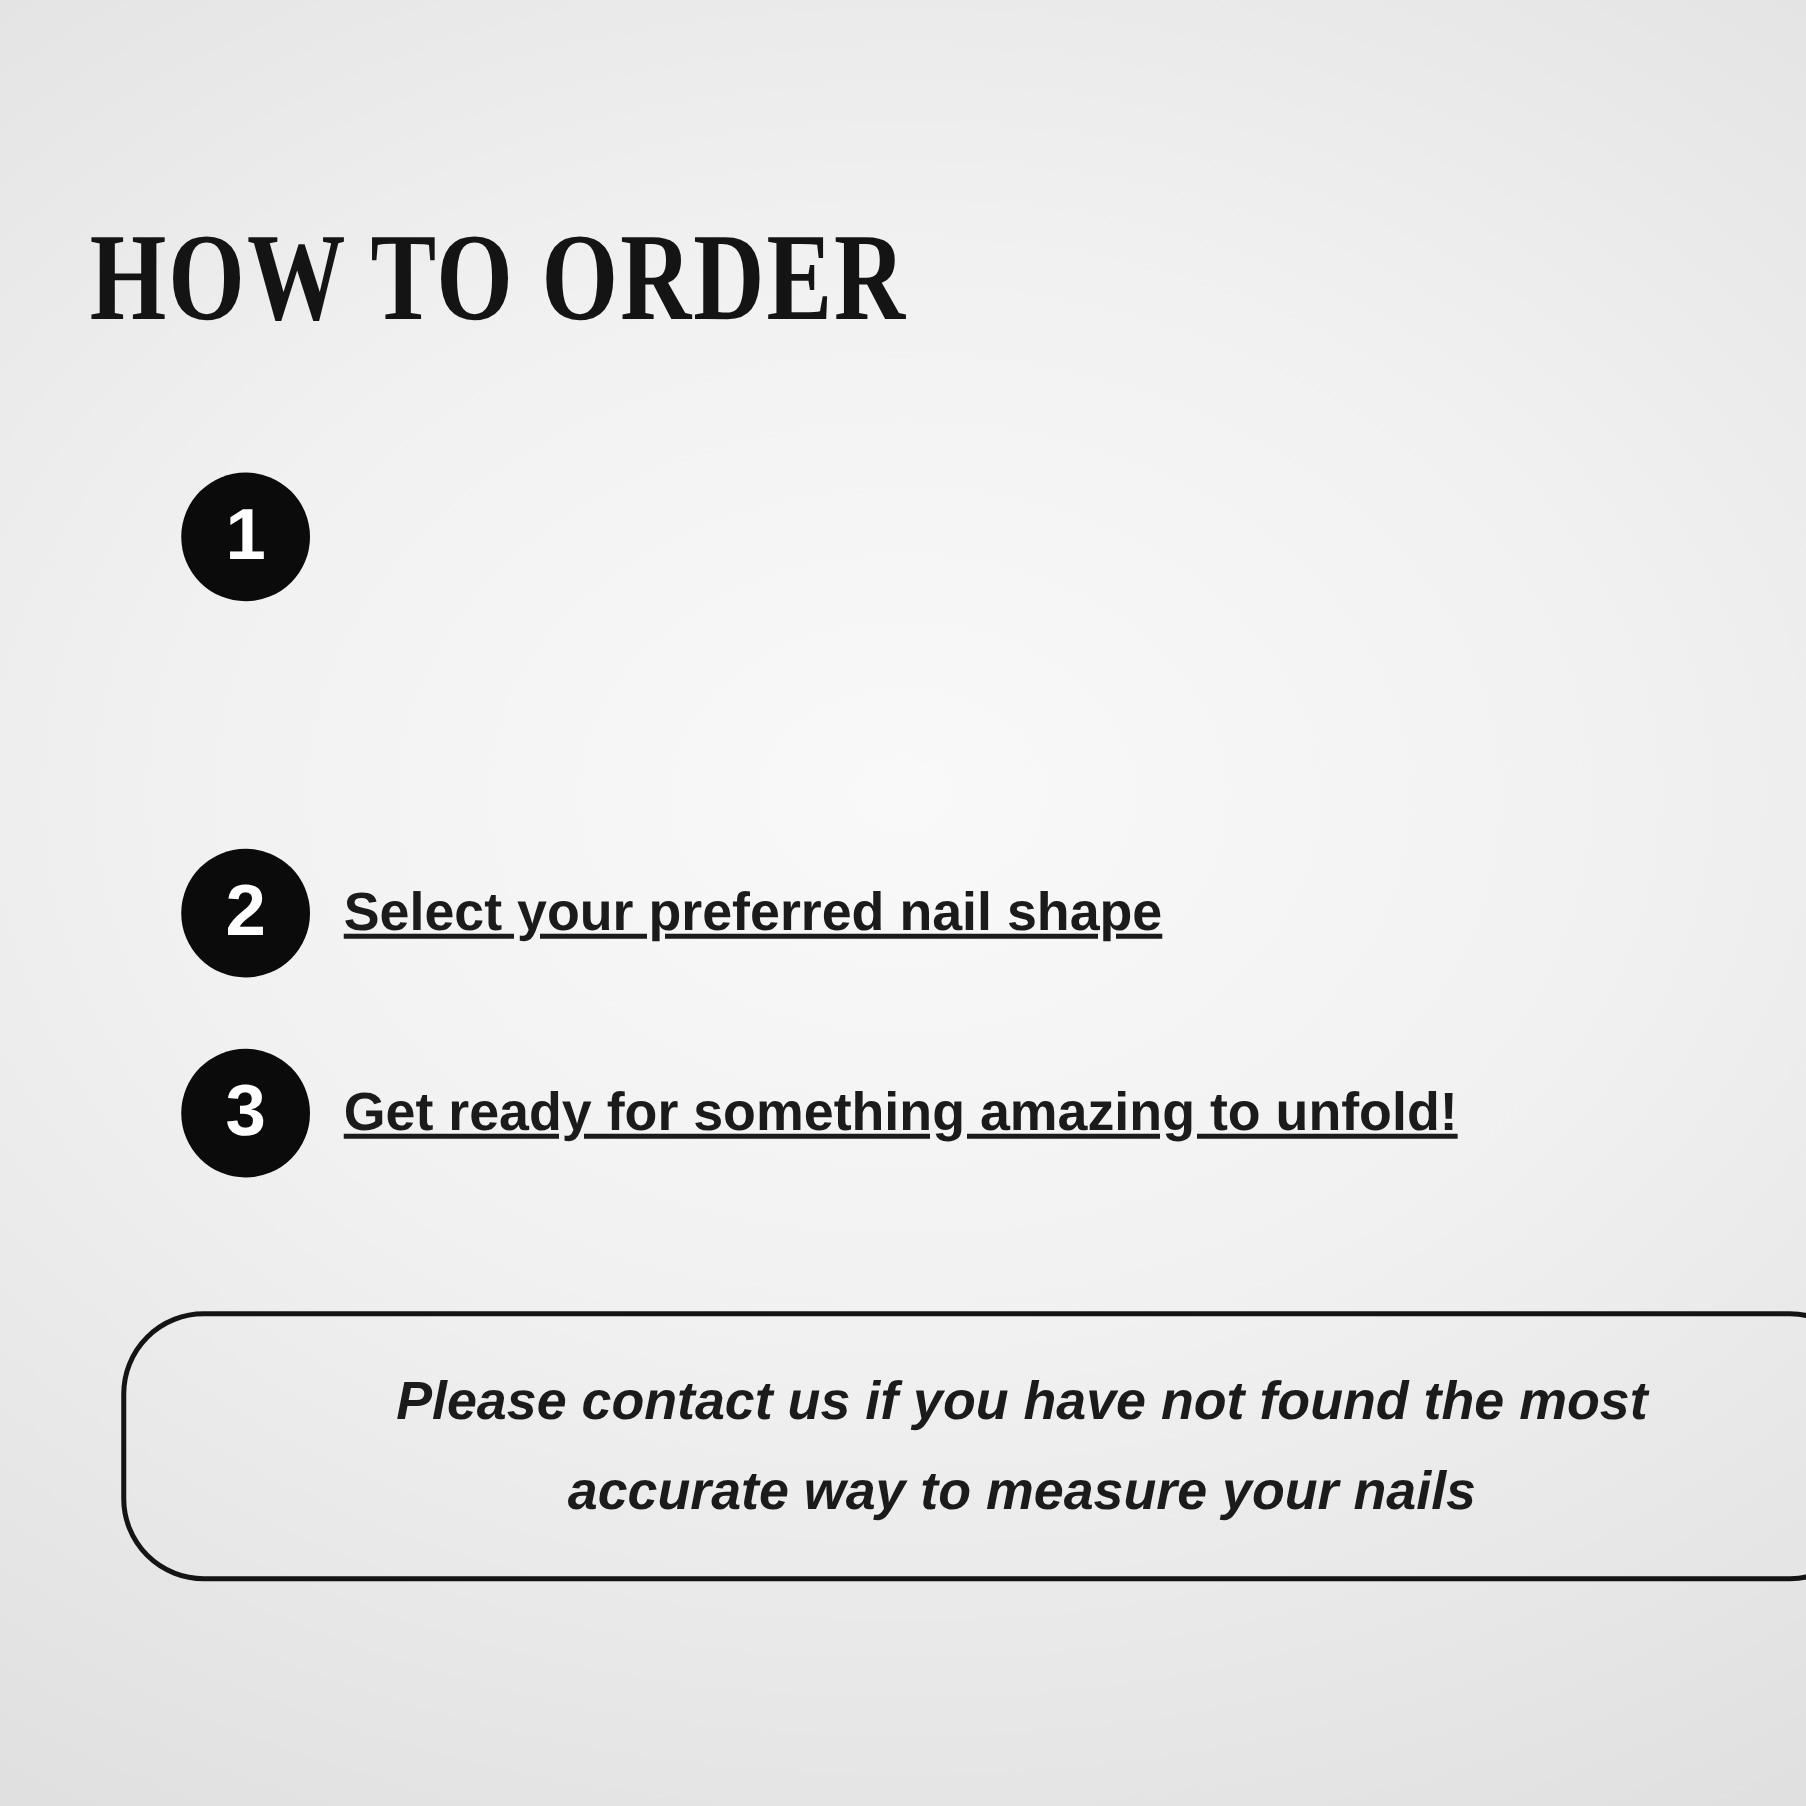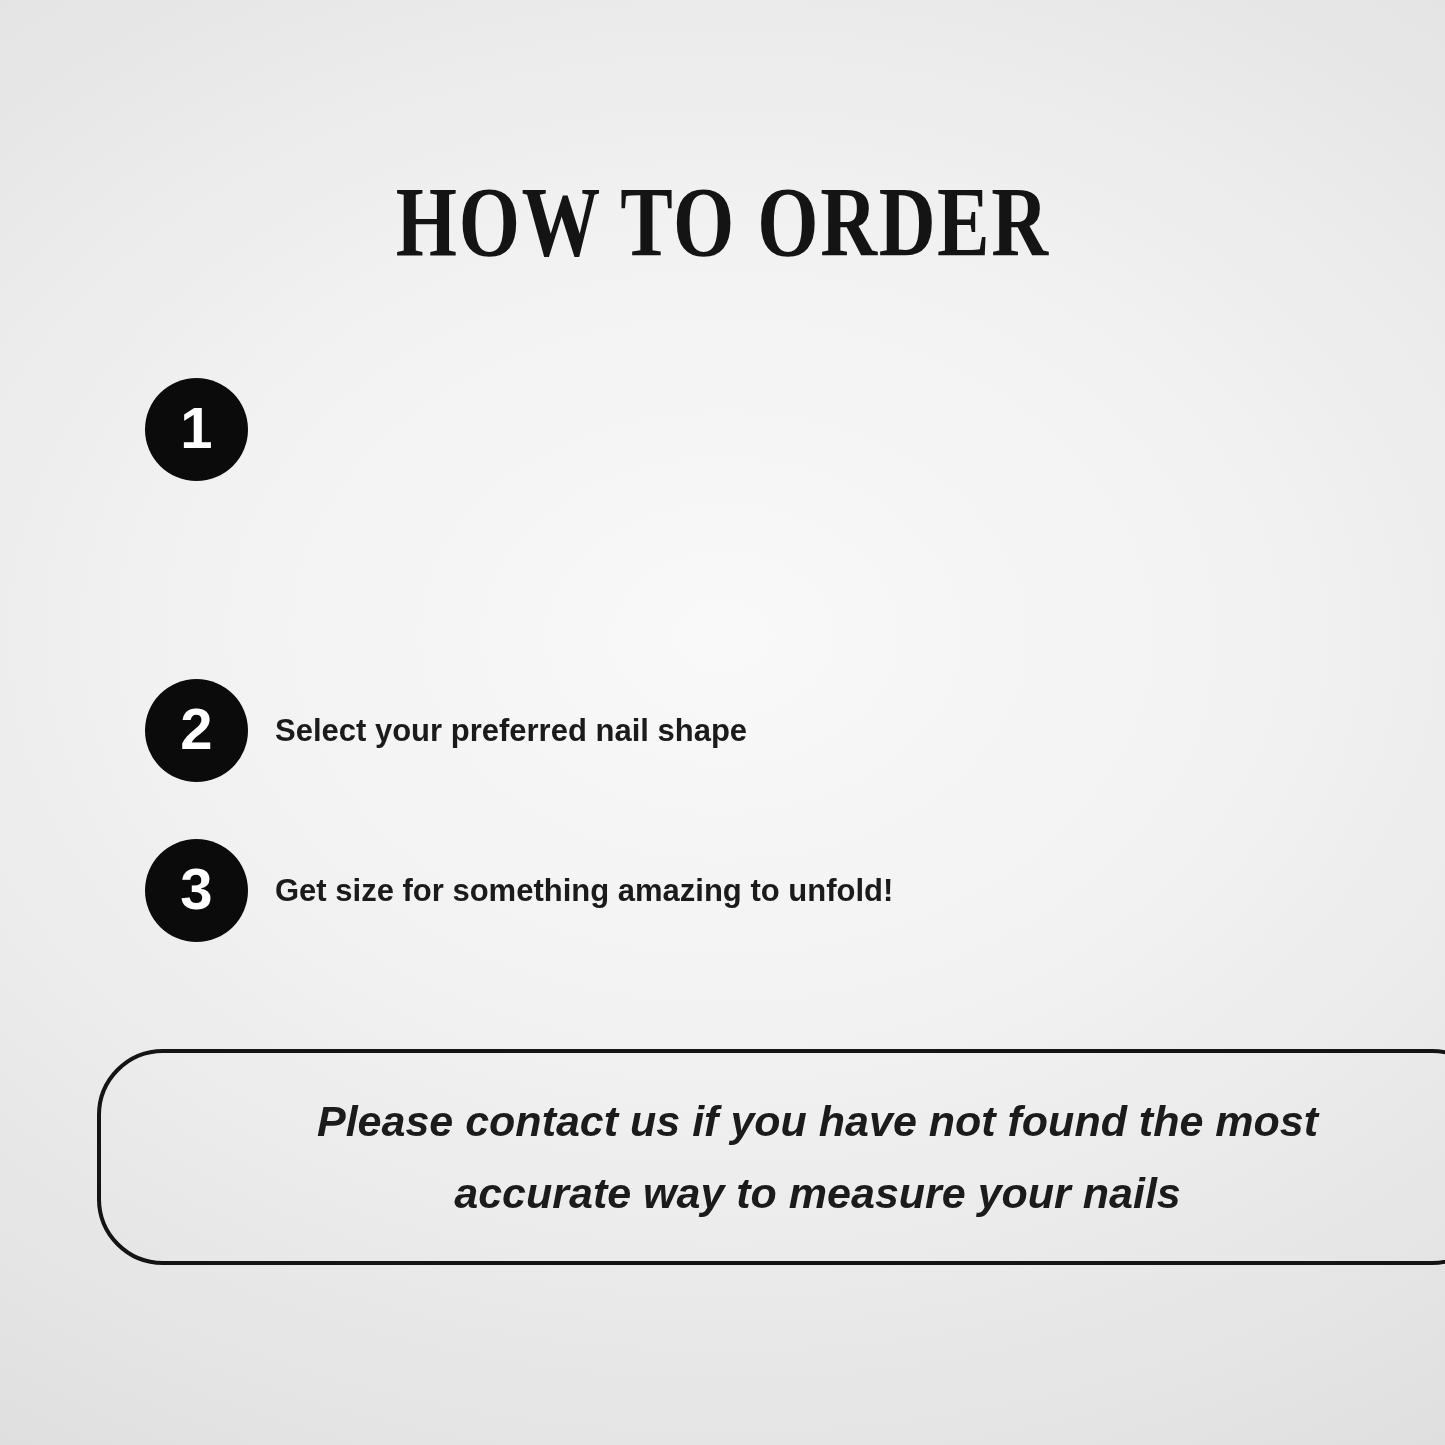--- a/index.html
+++ b/index.html
@@ -22,21 +22,21 @@
     position: absolute;
     inset: 0;
   }
 
   
   .title-wrap {
     position: absolute;
     top: 172px;
     left: 0;
     width: 100%;
-    text-align: center;
+    text-align: left;
   }
   .title {
     display: inline-block;
     font-family: "Liberation Serif", "DejaVu Serif", serif;
     font-weight: 700;
     font-size: 96px;
     line-height: 1;
     letter-spacing: 2px;
     color: #141414;
     transform: scaleX(0.82) scaleY(1.04);
@@ -80,23 +80,24 @@
     font-weight: 700;
     line-height: 63px;
     color: #1b1b1b;
   }
   .step-1 .step-text {
     text-align: justify;
     text-align-last: left;
   }
   .step-2 .step-text,
   .step-3 .step-text {
-    font-size: 31px;
+    font-size: 43px;
     line-height: 1.2;
     white-space: nowrap;
+    text-decoration: underline;
   }
 
   .step-note {
     margin-top: 16px;
     font-size: 42px;
     font-style: italic;
     font-weight: 400;
     line-height: 66px;
     color: #242424;
     text-align: justify;
@@ -151,21 +152,21 @@
     <div class="step-body">
       <p class="step-text">Select your preferred nail shape</p>
     </div>
   </div>
 
   <div class="step step-3">
     <div class="badge">
       <span>3</span>
     </div>
     <div class="step-body">
-      <p class="step-text">Get size for something amazing to unfold!</p>
+      <p class="step-text">Get ready for something amazing to unfold!</p>
     </div>
   </div>
 
   <div class="contact-box">
     <p class="contact-text">Please contact us if you have not found the most accurate way to measure your nails</p>
   </div>
 
 </div>
 
 </body></html>

